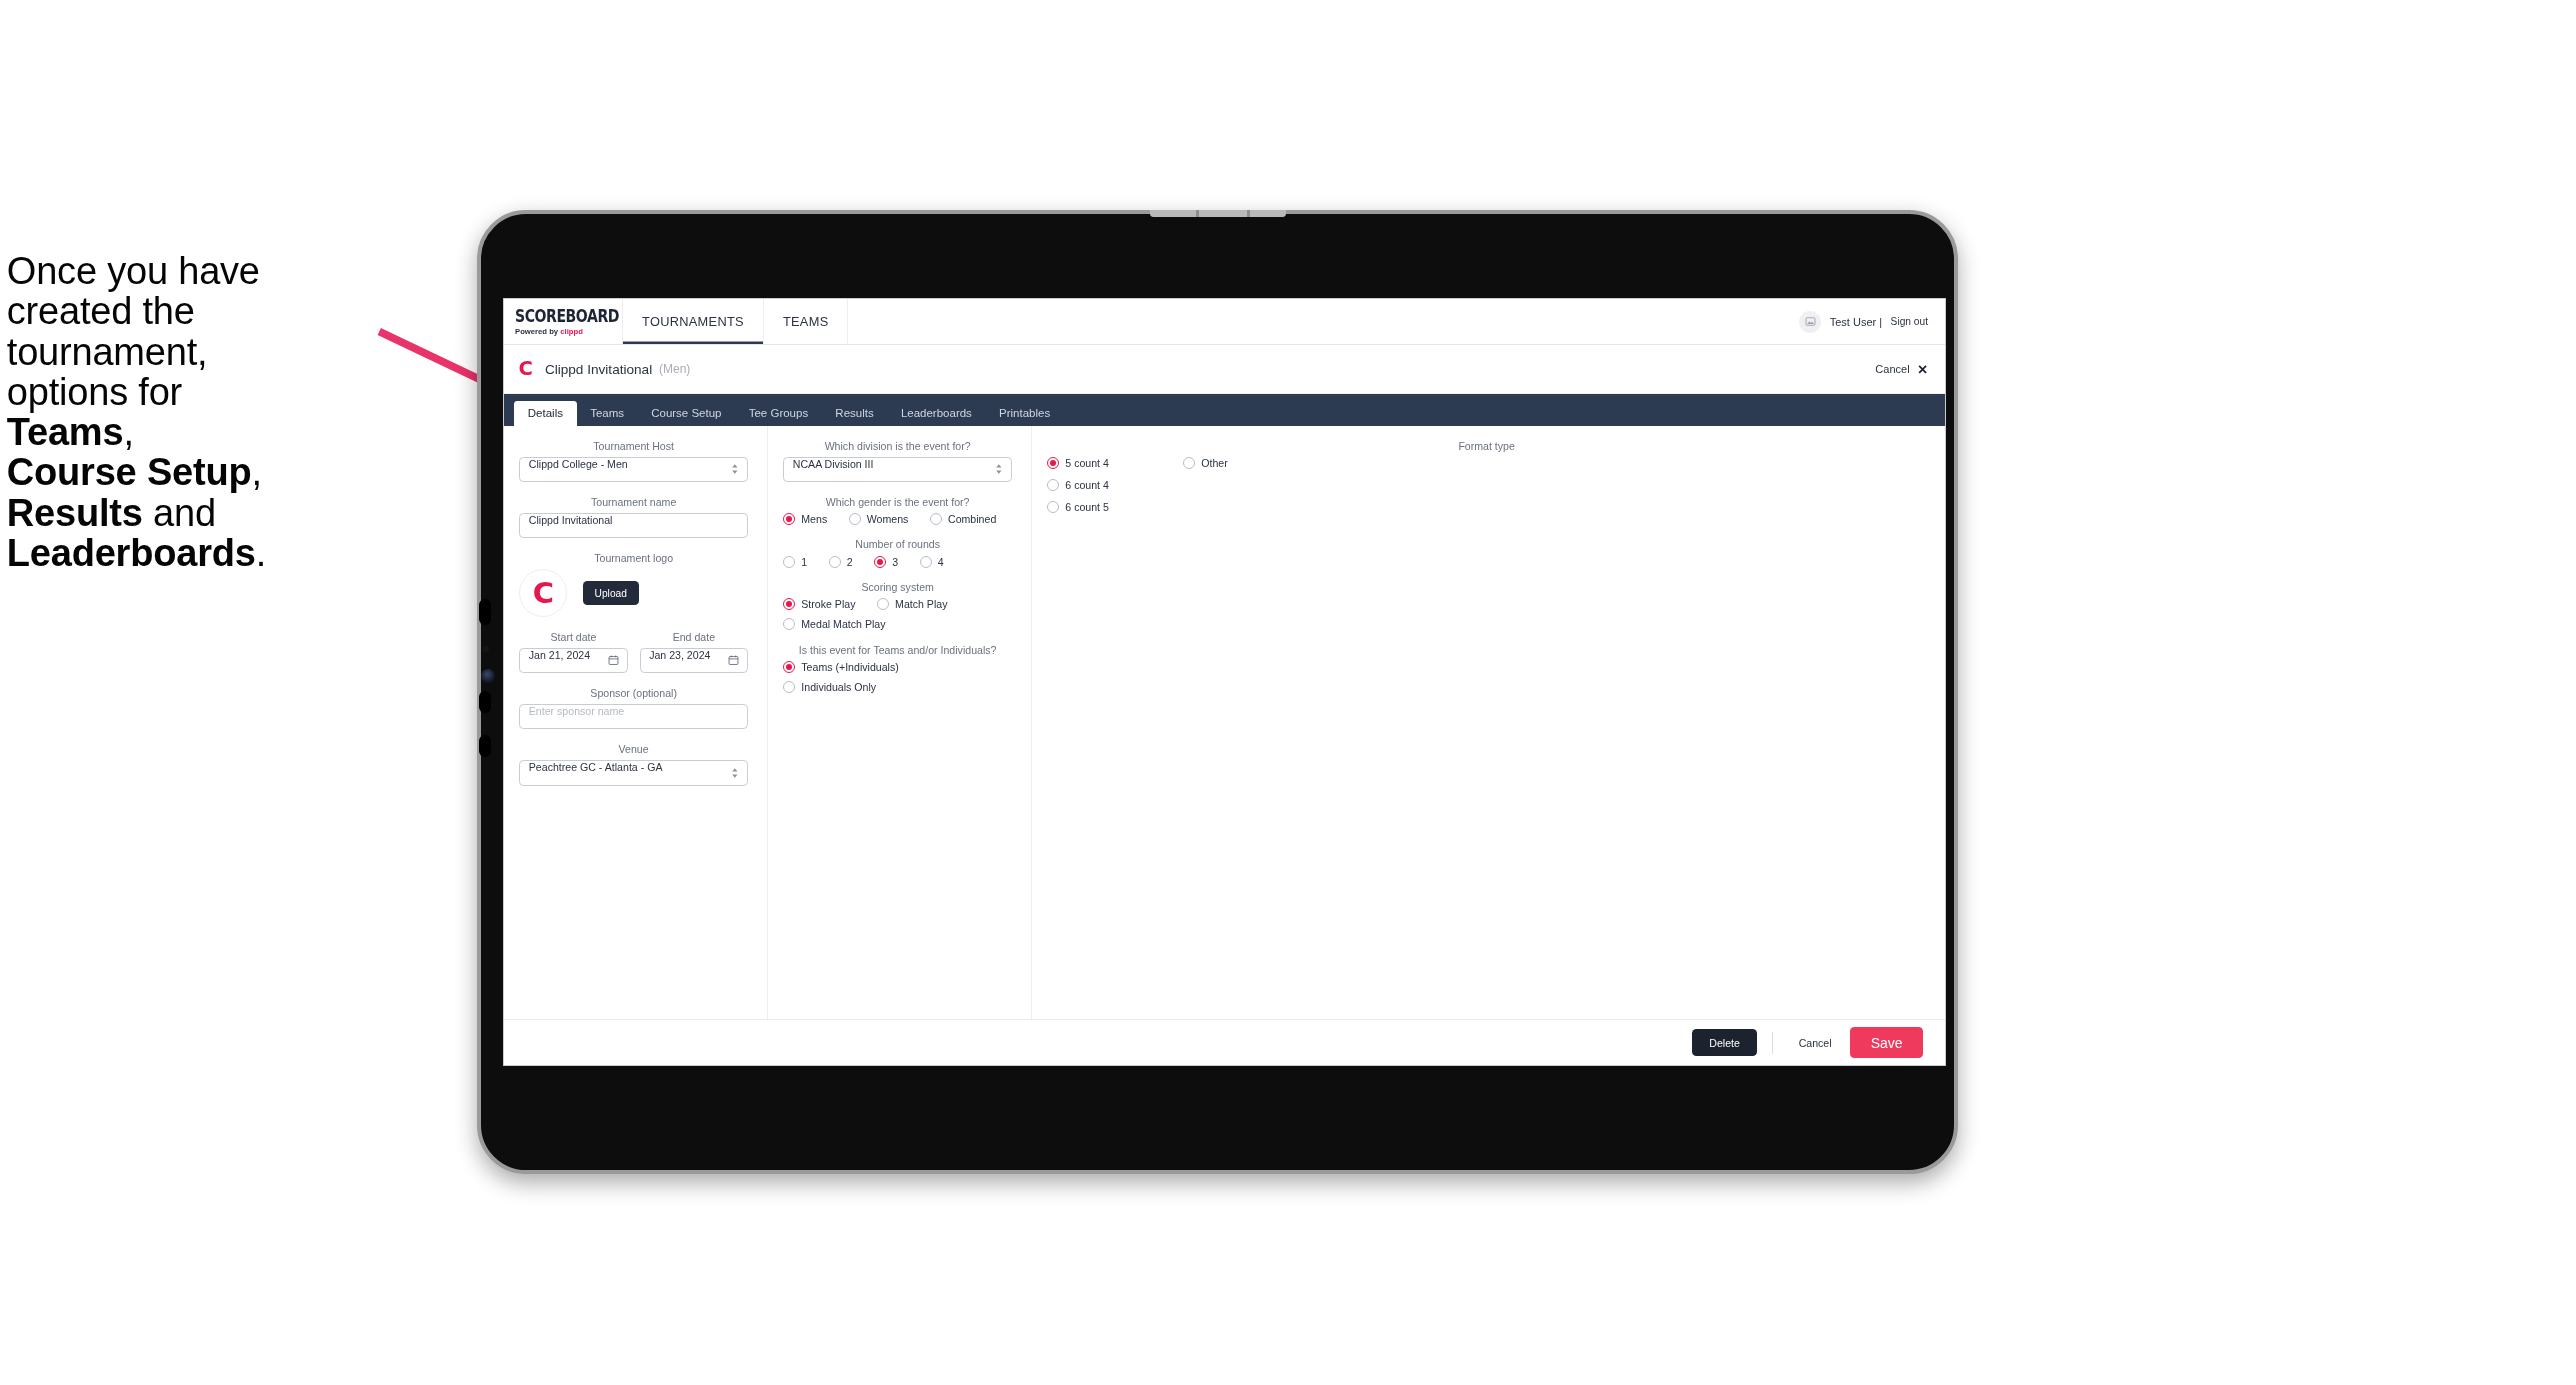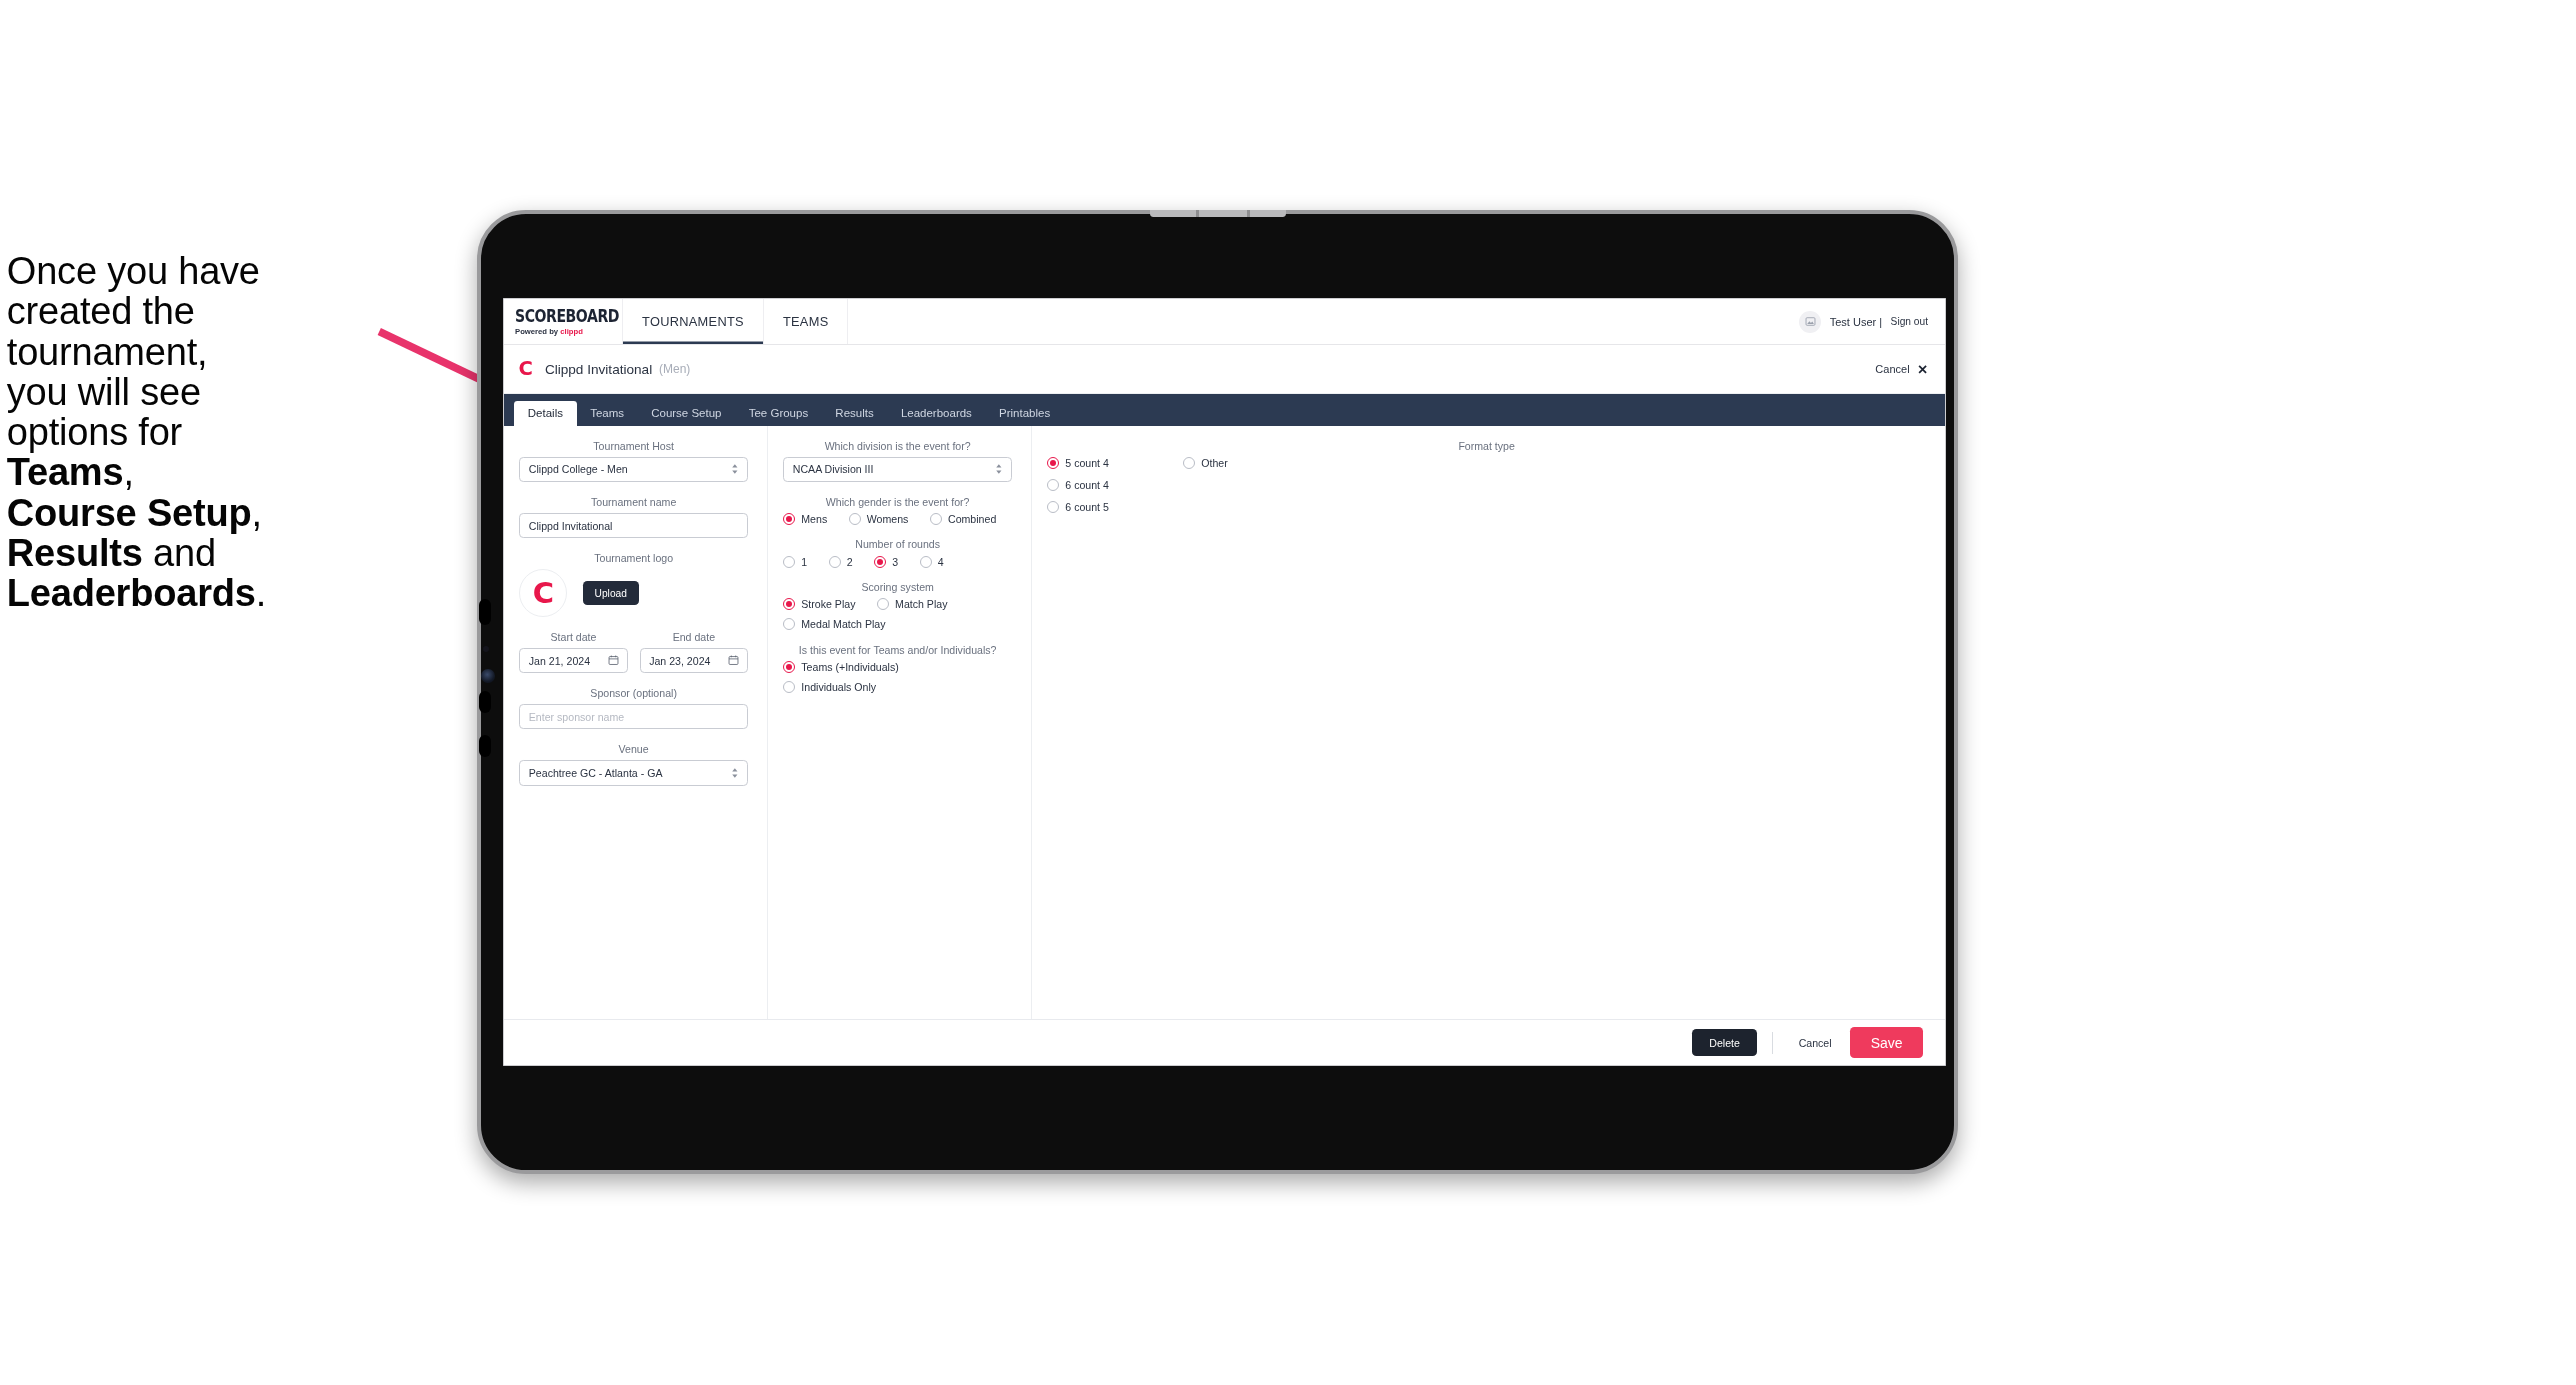--- a/index.html
+++ b/index.html
@@ -158,21 +158,21 @@
   .col.c2 { width: 264px; border-right: 0.9px solid #eceef1; }
   .col.c3 { flex: 1 1 auto; }
 
   .flabel { font-size: 10.6px; color: #6a717f; margin-bottom: 5.1px; text-align: center; }
   .fgroup { margin-bottom: 13.6px; }
 
   .fselect, .finput {
     width: 100%; height: 25.5px;
     border: 0.9px solid #c9ccd3; border-radius: 4.3px;
     background: #fff;
-    display:flex; align-items:center;
+    display:flex; 
     padding: 0 8.5px;
     font-size: 10.6px; color: #2b3342;
     position: relative;
     cursor: pointer;
   }
   .finput.placeholder { color: #b5b9c2; }
   .sel-caret {
     position:absolute; right: 8.5px; top:50%; transform: translateY(-50%);
     font-size: 9.4px; color: #8a909c; line-height: 1;
     display:flex; flex-direction:column; gap:0.9px;
@@ -233,21 +233,20 @@
 </style>
 </head>
 <body>
 
 <div class="stage">
 
   <div class="annotation">
     <p>Once you have</p>
     <p>created the</p>
     <p>tournament,</p>
-    <p>you will see</p>
     <p>options for</p>
     <p><span class="b">Teams</span><span>,</span></p>
     <p><span class="b">Course Setup</span><span>,</span></p>
     <p><span class="b">Results</span><span> and</span></p>
     <p><span class="b">Leaderboards</span><span>.</span></p>
   </div>
 
   <svg class="arrow-svg" viewBox="0 0 300 160">
     <defs>
       <marker id="ah" markerWidth="9" markerHeight="9" refX="2" refY="4.5" orient="auto">

